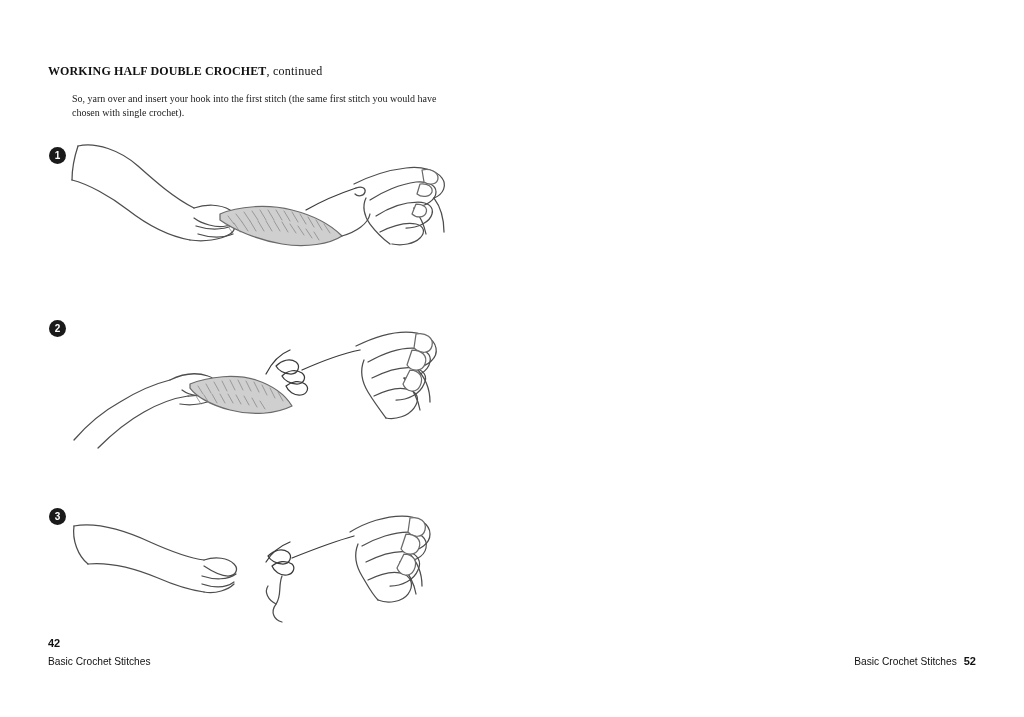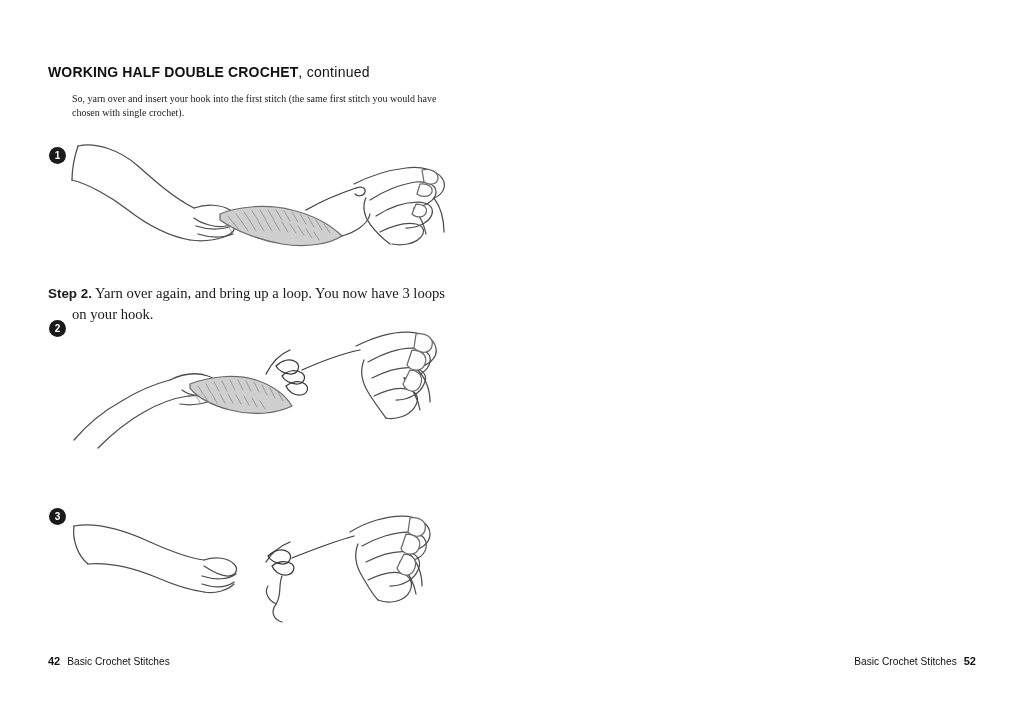--- a/index.html
+++ b/index.html
@@ -26,22 +26,22 @@
     height: 717px;
   }
   .page-left  { width: 512px; padding: 0; }
   .page-right { width: 512px; padding: 0; }
 
   
   .running-head {
     position: absolute;
     top: 64px;
     left: 48px;
-    font-family: Liberation Sans, sans-serif;
-    font-size: 14px;
+    font-family: Liberation Serif, serif;
+    font-size: 12px;
     letter-spacing: 0.02em;
     color: #111;
   }
   .running-head .rh-strong {
     font-weight: bold;
     letter-spacing: 0.01em;
   }
   .running-head .rh-cont {
     font-weight: normal;
   }
@@ -113,21 +113,21 @@
     bottom: 50px;
     font-family: "Liberation Sans", sans-serif;
     font-size: 10.2px;
     color: #111;
     display: flex;
     align-items: baseline;
     gap: 7px;
   }
   .folio .num { font-weight: bold; font-size: 11px; }
   .folio .txt { font-weight: normal; }
-  #folio-left  { left: 48px; }
+  #folio-left  { left: 48px; flex-direction: column; }
   #folio-right { right: 48px; }
 
   svg { display: block; }
 </style>
 </head>
 <body>
 
 <div class="spread">
 
   <div class="page page-left">
@@ -172,24 +172,20 @@
 
         <path d="M364 58 C370 66 374 78 374 92"></path>
         <path d="M344 68 C350 76 354 84 356 94"></path>
 
         <path d="M352 30 C360 28 368 32 368 38 C368 44 360 46 354 42 Z" fill="#ffffff" stroke="#6a6a6a"></path>
         <path d="M350 44 C358 43 363 47 362 52 C360 57 352 58 347 54 Z" fill="#ffffff" stroke="#6a6a6a"></path>
         <path d="M346 64 C354 64 358 68 356 73 C354 78 346 78 342 74 Z" fill="#ffffff" stroke="#6a6a6a"></path>
       </svg>
     </div>
 
-    <div class="step-block" id="step2">
-      <span class="hang"><span class="step-label">Step 2.</span>
-      <span class="step-body">Yarn over again, and bring up a loop. You now have 3 loops on your hook.</span></span>
-    </div>
 
     <div class="num-bullet" id="bullet2">2</div>
 
     <div class="illus" id="illus2">
       <svg width="370" height="132" viewBox="0 0 370 132" fill="none" stroke="#4d4d4d" stroke-width="1.25" stroke-linecap="round" stroke-linejoin="round">
 
         <path d="M4 122 C16 108 32 94 50 84 C66 74 84 66 100 62"></path>
         <path d="M28 130 C40 118 56 104 74 94 C88 86 104 80 118 78"></path>
         <path d="M100 62 C112 56 126 54 138 58 C148 61 150 70 142 75 C134 80 120 78 112 72"></path>
         <path d="M118 78 C130 78 144 74 152 68"></path>

